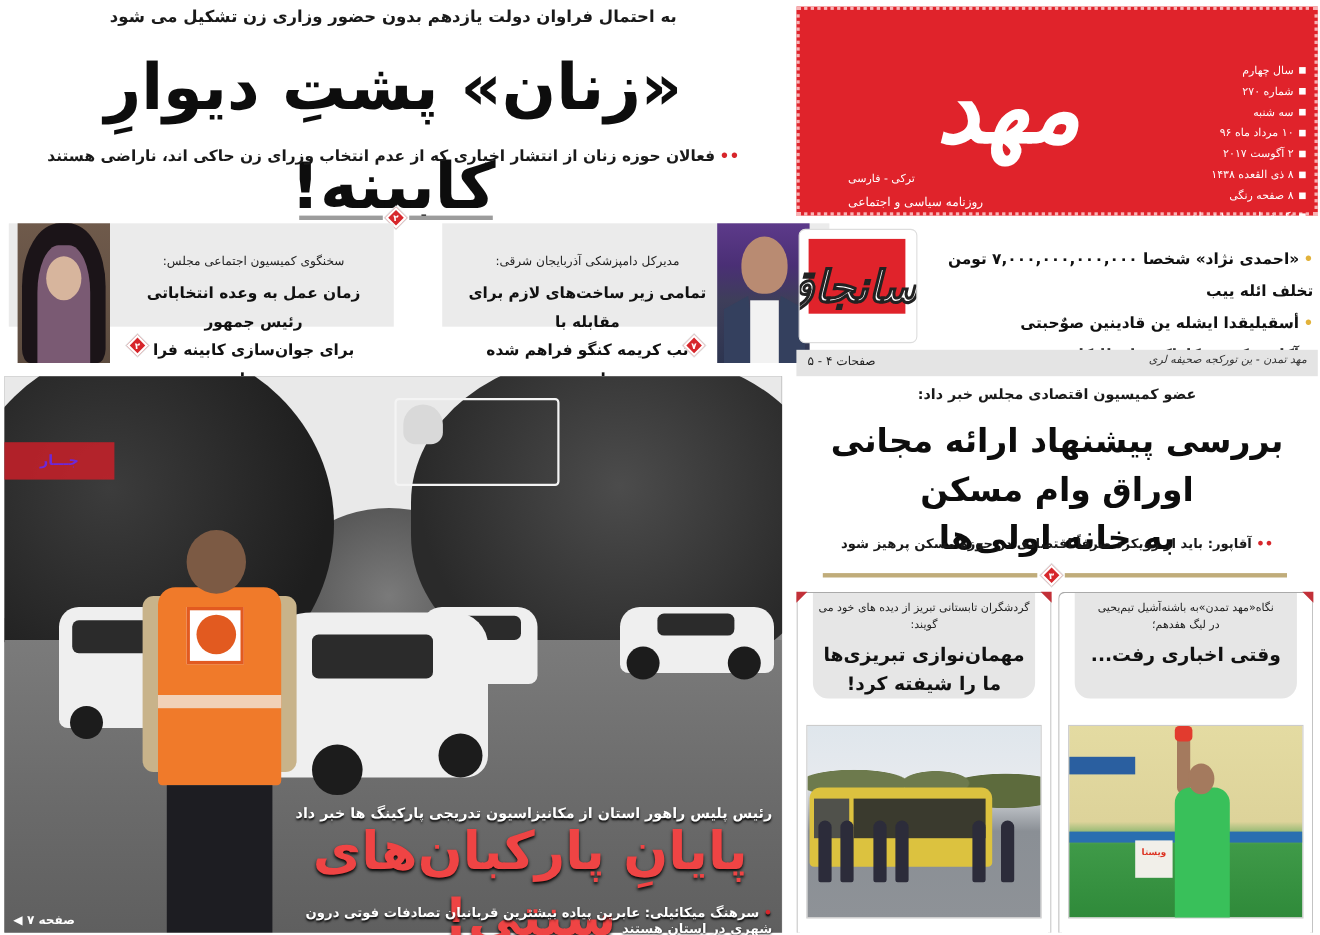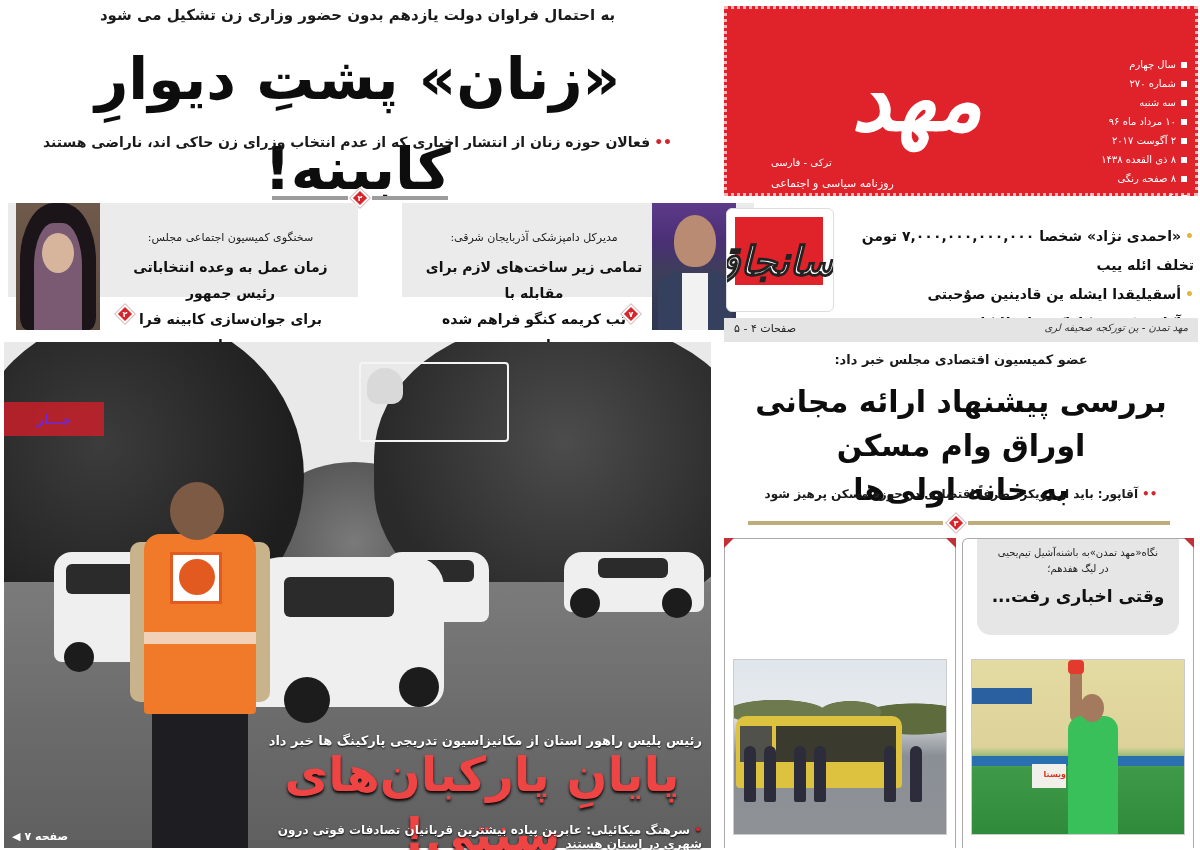--- a/index.html
+++ b/index.html
@@ -103,21 +103,21 @@
   .img-bus { background: linear-gradient(180deg, #dfe6ec 0%, #e7eaee 30%, #8a8f95 55%, #8e9297 100%); }
   .img-bus .trees { position: absolute; left: 0; top: 10px; width: 100%; height: 70px; background: radial-gradient(ellipse at 20% 60%, #6d7a4d 0 20%, transparent 21%), radial-gradient(ellipse at 55% 60%, #6d7a4d 0 18%, transparent 19%), radial-gradient(ellipse at 85% 70%, #5d6b3d 0 22%, transparent 23%); }
   .img-bus .bus { position: absolute; left: 2px; top: 56px; width: 166px; height: 72px; background: #dcc23f; border-radius: 10px 10px 4px 4px; }
   .img-bus .bus .w { position: absolute; left: 40px; top: 10px; width: 120px; height: 36px; background: #3a3a2e; }
   .img-bus .bus .f { position: absolute; left: 4px; top: 10px; width: 32px; height: 36px; background: #50514b; }
   .img-bus .ppl { position: absolute; top: 86px; width: 12px; height: 56px; background: #2c2c3a; border-radius: 6px 6px 2px 2px; }
 
   .img-stadium { background: linear-gradient(180deg, #e4dba2 0%, #ddd39a 50%, #3f9a48 62%, #2f8a3a 100%); }
   .img-stadium .blue { position: absolute; left: 0; top: 28px; width: 60px; height: 16px; background: #2a5fa0; }
   .img-stadium .blue2 { position: absolute; left: 0; top: 96px; width: 100%; height: 10px; background: #2a6fb0; }
-  .img-stadium .board { position: absolute; left: 60px; top: 104px; width: 34px; height: 24px; background: #f1efe9; color: #d32; font-size: 8px; font-weight: bold; line-height: 22px; }
+  .img-stadium .board { position: absolute; left: 60px; top: 104px; width: 34px; height: 34px; background: #f1efe9; color: #d32; font-size: 8px; font-weight: bold; text-align: center; line-height: 22px; }
   .img-stadium .keeper { position: absolute; left: 96px; top: 56px; width: 50px; height: 120px; background: #39c05a; border-radius: 14px 14px 2px 2px; }
   .img-stadium .keeper-head { position: absolute; left: 108px; top: 34px; width: 24px; height: 28px; border-radius: 50%; background: #a47a5e; }
   .img-stadium .keeper-arm { position: absolute; left: 98px; top: 2px; width: 12px; height: 60px; background: #a47a5e; border-radius: 6px; }
   .img-stadium .glove { position: absolute; left: 96px; top: 0px; width: 16px; height: 14px; background: #e23b2e; border-radius: 4px; }
 </style>
 </head>
 <body>
 
 <div class="abs kicker-top">به احتمال فراوان دولت یازدهم بدون حضور وزاری زن تشکیل می شود</div>
 <div class="abs headline-main">«زنان» پشتِ دیوارِ کابینه!</div>
@@ -271,20 +271,25 @@
     <div class="keeper-arm"></div>
       <div class="glove"></div>
     <div class="keeper"></div>
       <div class="keeper-head"></div>
   </div>
 </div>
 
 <div class="abs box-frame" style="left:724px; width:232px;">
   <div class="box-corner" style="right:-1px; border-width:0 10px 10px 0; border-color:transparent #c23038 transparent transparent;"></div>
   <div class="box-corner" style="left:-1px; border-width:10px 10px 0 0; border-color:#c23038 transparent transparent transparent;"></div>
+  <div class="box-inner">
+    <div class="k">گردشگران تابستانی تبریز از دیده های خود می گویند:</div>
+    <div class="t">مهمان‌نوازی تبریزی‌ها</div>
+    <div class="t" style="margin-top:0">ما را شیفته کرد!</div>
+  </div>
   <div class="box-img img-bus">
     <div class="trees"></div>
     <div class="bus">
         <div class="f"></div>
         <div class="w"></div>
       </div>
     <div class="ppl" style="left:10px;"></div>
     <div class="ppl" style="left:30px;"></div>
     <div class="ppl" style="left:60px;"></div>
     <div class="ppl" style="left:80px;"></div>

